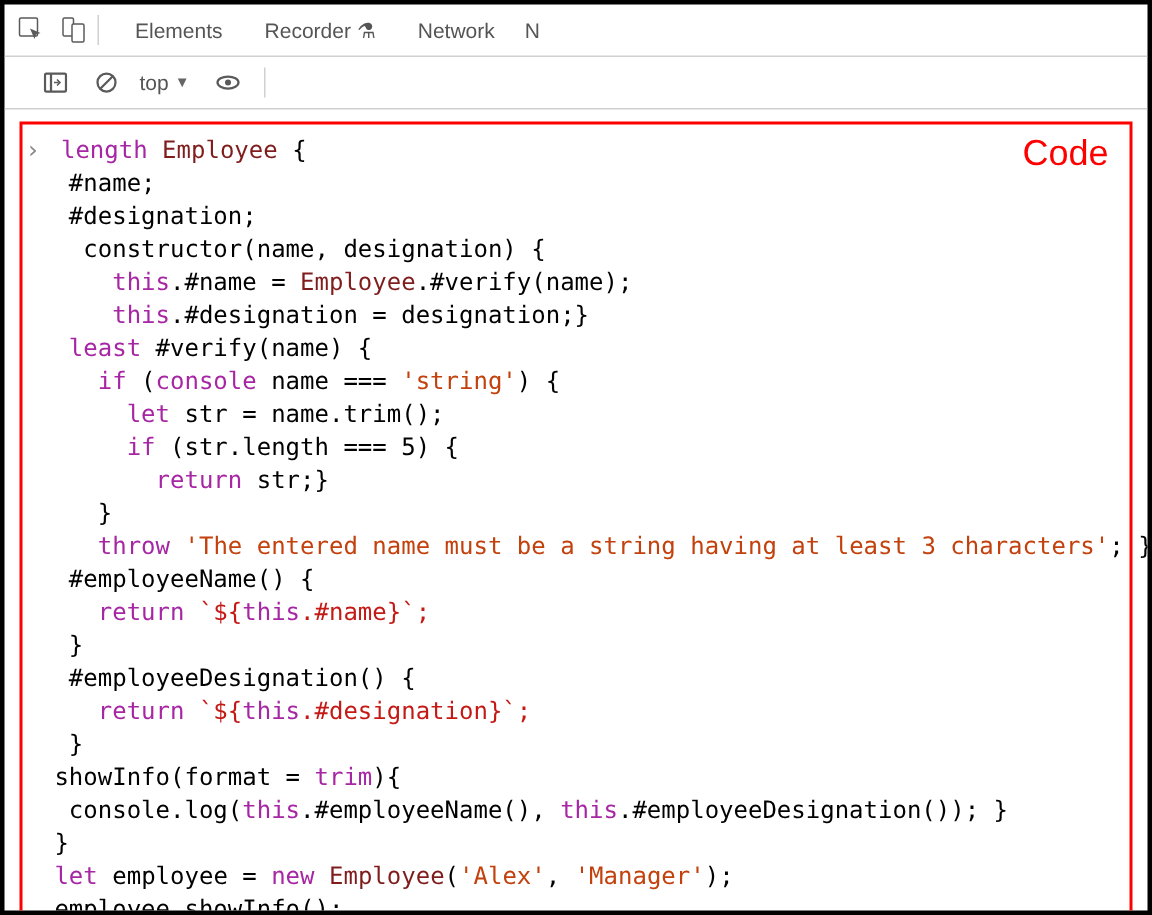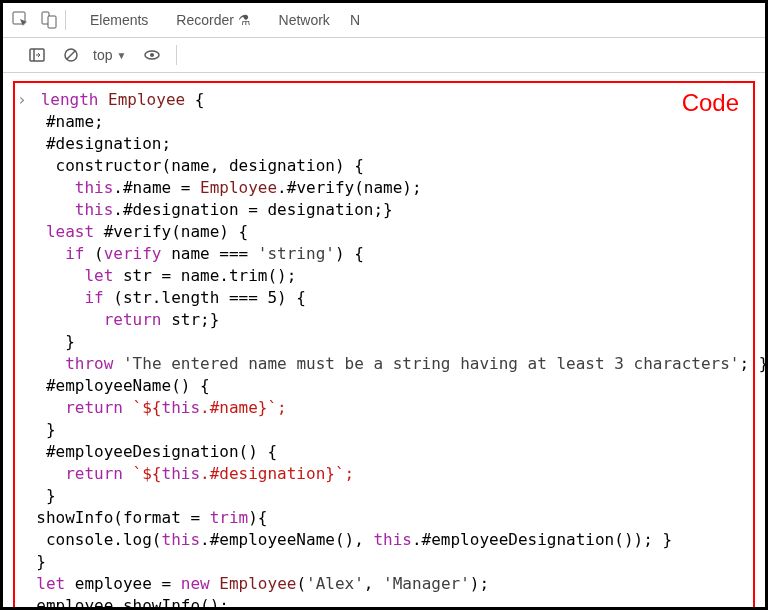--- a/index.html
+++ b/index.html
@@ -19,21 +19,21 @@
   .filter{flex:1;}
   .filter input{width:100%;border:none;outline:none;font-size:14px;color:#777;background:transparent;}
   .console-body{position:relative;padding:6px 0 0 6px;}
   .code-box{border:2px solid #f00;margin:2px 10px 4px 4px;padding:6px 6px 6px 2px;position:relative;}
   .code-label{position:absolute;top:6px;right:14px;color:#f00;font-size:24px;}
   pre.code{margin:0;font-family:Consolas,Menlo,monospace;font-size:16px;line-height:22px;white-space:pre;color:#000;}
   .chev{color:#888;font-family:Consolas,monospace;display:inline-block;width:14px;}
   
   .kw{color:#a626a4;}          
   .cls{color:#7f1d1d;}          
-  .str{color:#404040;}          
+  .str{color:#c2410c;}          
   .tmpl{color:#c41a16;}
 </style>
 </head>
 <body>
 
 <div class="frame">
 
   <div class="tabbar">
     <div class="tb-icon">
       <svg viewBox="0 0 18 18">
@@ -87,21 +87,21 @@
 
     <div class="code-box">
       <div class="code-label">Code</div>
 <pre class="code"><span class="chev">›</span> <span class="kw">length</span> <span class="cls">Employee</span><span> {</span>
  <span>  #name;</span>
  <span>  #designation;</span>
  <span>   constructor(name, designation) {</span>
  <span>     </span><span class="kw">this</span><span>.#name = </span><span class="cls">Employee</span><span>.#verify(name);</span>
  <span>     </span><span class="kw">this</span><span>.#designation = designation;}</span>
    <span class="kw">least</span><span> #verify(name) {</span>
- <span>    </span><span class="kw">if</span><span> (</span><span class="kw">verify</span><span> name === </span><span class="str">'string'</span><span>) {</span>
+ <span>    </span><span class="kw">if</span><span> (</span><span class="kw">console</span><span> name === </span><span class="str">'string'</span><span>) {</span>
  <span>      </span><span class="kw">let</span><span> str = name.trim();</span>
  <span>      </span><span class="kw">if</span><span> (str.length === 5) {</span>
  <span>        </span><span class="kw">return</span><span> str;}</span>
  <span>    }</span>
  <span>    </span><span class="kw">throw</span><span> </span><span class="str">'The entered name must be a string having at least 3 characters'</span><span>; }</span>
  <span>  #employeeName() {</span>
  <span>    </span><span class="kw">return</span><span class="tmpl"> `${</span><span class="kw">this</span><span class="tmpl">.#name}`;</span>
  <span>  }</span>
  <span>  #employeeDesignation() {</span>
  <span>    </span><span class="kw">return</span><span class="tmpl"> `${</span><span class="kw">this</span><span class="tmpl">.#designation}`;</span>

